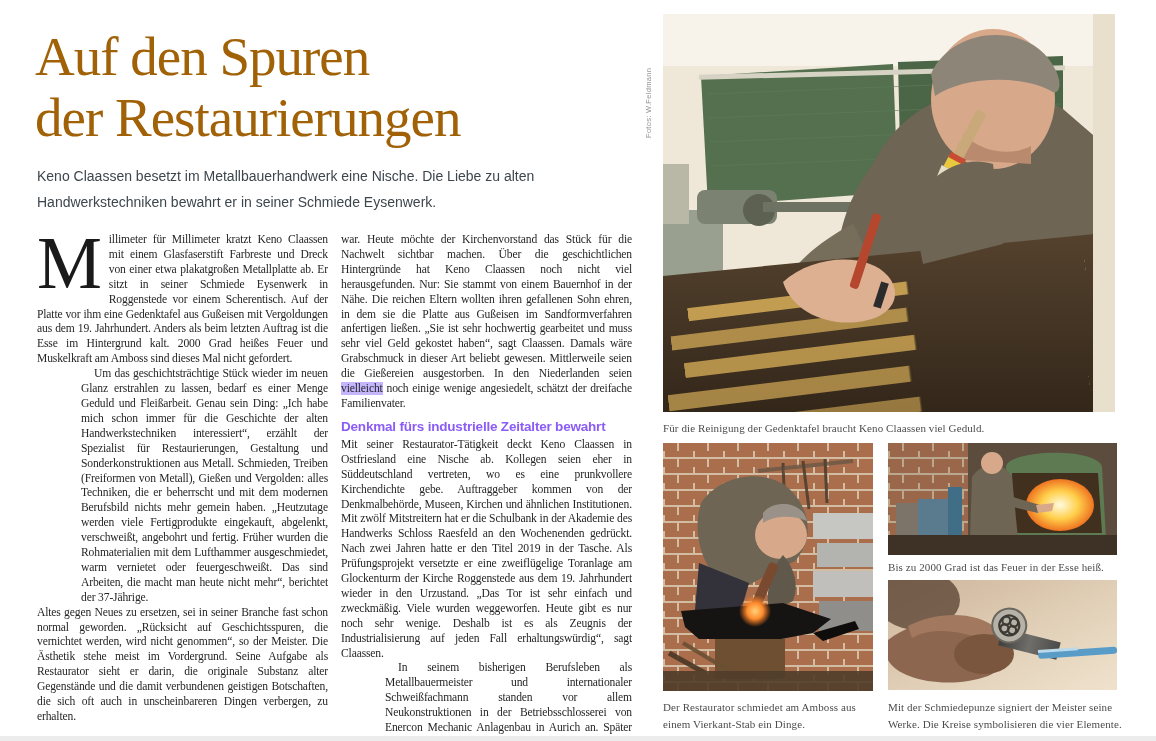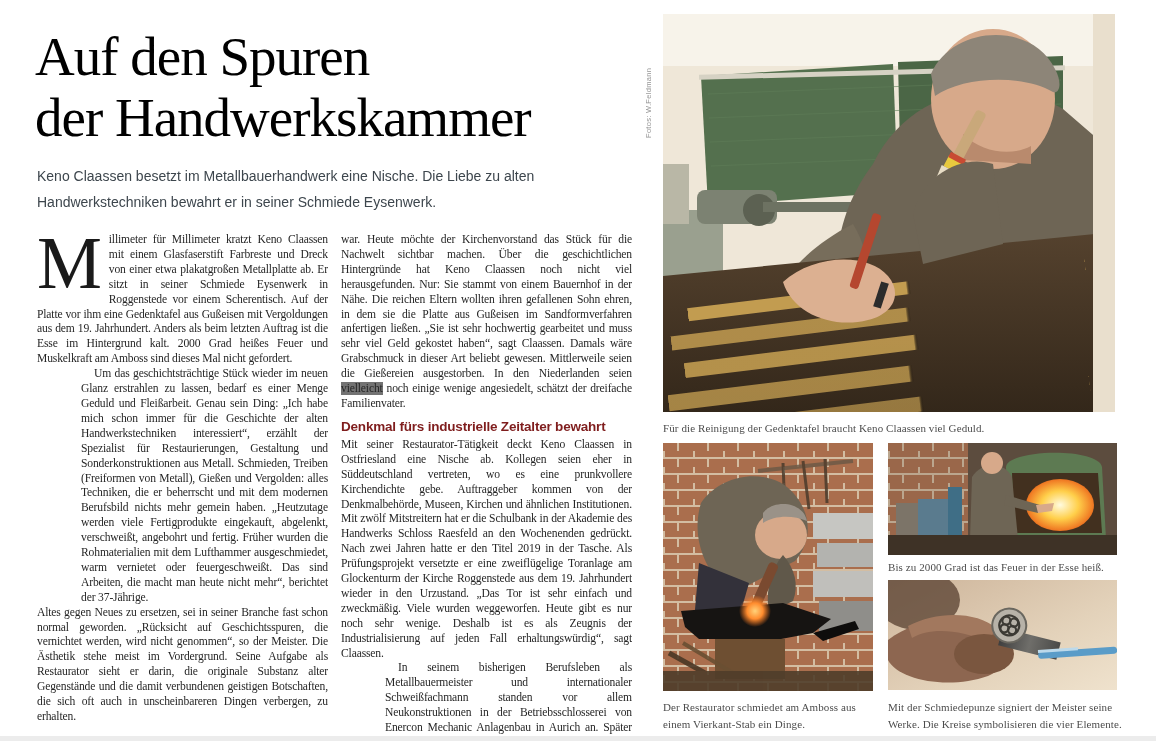--- a/index.html
+++ b/index.html
@@ -2,54 +2,54 @@
 <html lang="de"><head>
 <meta charset="utf-8">
 <style>
   html,body{margin:0;padding:0;background:#fff;}
   .page{position:relative;width:1156px;height:741px;background:#ffffff;overflow:hidden;
         font-family:"Liberation Serif",serif;}
   .abs{position:absolute;}
 
   
   .headline{left:35px;top:26px;width:600px;font-family:"Liberation Serif",serif;
-            font-size:55px;line-height:61px;letter-spacing:-1px;color:#000000;font-weight:400;}
+            font-size:55px;line-height:61px;letter-spacing:-1px;color:#a16207;font-weight:400;}
   .standfirst{left:37px;top:163px;width:610px;font-family:"Liberation Sans",sans-serif;
               font-size:14px;line-height:26px;color:#3d464d;font-weight:400;}
 
   
   .col{width:291px;top:233px;height:502px;overflow:hidden;text-align:justify;
        font-size:11.6px;line-height:14.9px;letter-spacing:-0.15px;color:#262626;}
   .col p{margin:0;}
   .col p.ind{text-indent:13px;margin-left:44px;}
   .col1{left:37px;}
   .col2{left:341px;}
   .dropcap{float:left;font-size:73px;line-height:58px;padding:2px 7px 0 0;color:#1a1a1a;}
   .subhead{font-family:"Liberation Sans",sans-serif;font-weight:bold;font-size:13.5px;
-           line-height:16px;color:#7f1d1d;margin:7px 0 3px 0 !important;text-align:left;
+           line-height:16px;color:#8b5cf6;margin:7px 0 3px 0 !important;text-align:left;
            letter-spacing:-0.2px;}
-  .hl{background:#737373;}
+  .hl{background:#c4b5fd;}
 
   
   .photo{overflow:hidden;background:#ddd;}
   .caption{font-family:Liberation Serif, serif;font-size:11px;line-height:17px;
            color:#4c4c4c;letter-spacing:0.1px;}
   .credit{left:644px;top:18px;height:120px;font-family:"Liberation Sans",sans-serif;
           font-size:7.5px;color:#949494;writing-mode:vertical-rl;transform:rotate(180deg);
           letter-spacing:0.3px;}
   .page-edge{left:0;top:736px;width:1156px;height:5px;background:#ececec;}
 </style>
 </head>
 <body>
 
 <div class="page">
 
   <div class="abs headline">
     <div>Auf den Spuren</div>
-    <div>der Handwerkskammer</div>
+    <div>der Restaurierungen</div>
   </div>
 
   <div class="abs standfirst">Keno Claassen besetzt im Metallbauerhandwerk eine Nische. Die Liebe zu alten Handwerkstechniken bewahrt er in seiner Schmiede Eysenwerk.</div>
 
   <div class="abs col col1">
     <p><span class="dropcap">M</span><span>illimeter für Millimeter kratzt Keno Claassen mit einem Glasfaserstift Farbreste und Dreck von einer etwa plakatgroßen Metallplatte ab. Er sitzt in seiner Schmiede Eysenwerk in Roggenstede vor einem Scherentisch. Auf der Platte vor ihm eine Gedenktafel aus Gußeisen mit Vergoldungen aus dem 19. Jahrhundert. Anders als beim letzten Auftrag ist die Esse im Hintergrund kalt. 2000 Grad heißes Feuer und Muskelkraft am Amboss sind dieses Mal nicht gefordert.</span></p>
     <p class="ind">Um das geschichtsträchtige Stück wieder im neuen Glanz erstrahlen zu lassen, bedarf es einer Menge Geduld und Fleißarbeit. Genau sein Ding: „Ich habe mich schon immer für die Geschichte der alten Handwerkstechniken interessiert“, erzählt der Spezialist für Restaurierungen, Gestaltung und Sonderkonstruktionen aus Metall. Schmieden, Treiben (Freiformen von Metall), Gießen und Vergolden: alles Techniken, die er beherrscht und mit dem modernen Berufsbild nichts mehr gemein haben. „Heutzutage werden viele Fertigprodukte eingekauft, abgelenkt, verschweißt, angebohrt und fertig. Früher wurden die Rohmaterialien mit dem Lufthammer ausgeschmiedet, warm vernietet oder feuergeschweißt. Das sind Arbeiten, die macht man heute nicht mehr“, berichtet der 37-Jährige.</p>
     <p>Altes gegen Neues zu ersetzen, sei in seiner Branche fast schon normal geworden. „Rücksicht auf Geschichtsspuren, die vernichtet werden, wird nicht genommen“, so der Meister. Die Ästhetik stehe meist im Vordergrund. Seine Aufgabe als Restaurator sieht er darin, die originale Substanz alter Gegenstände und die damit verbundenen geistigen Botschaften, die sich oft auch in unscheinbareren Dingen verbergen, zu erhalten.</p>
 
   </div>

